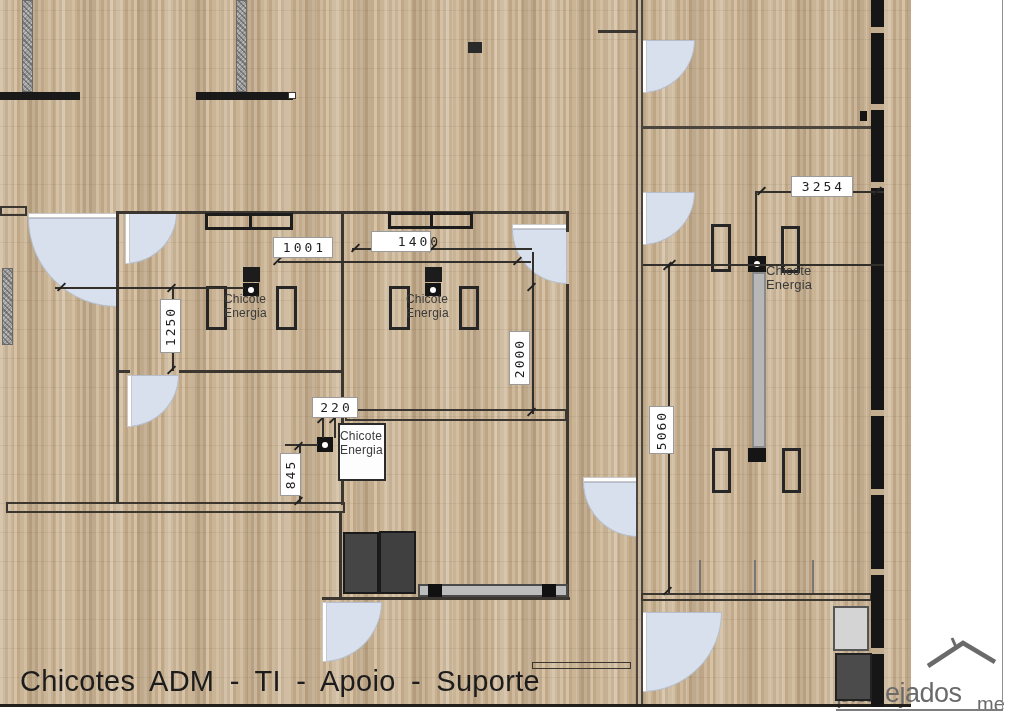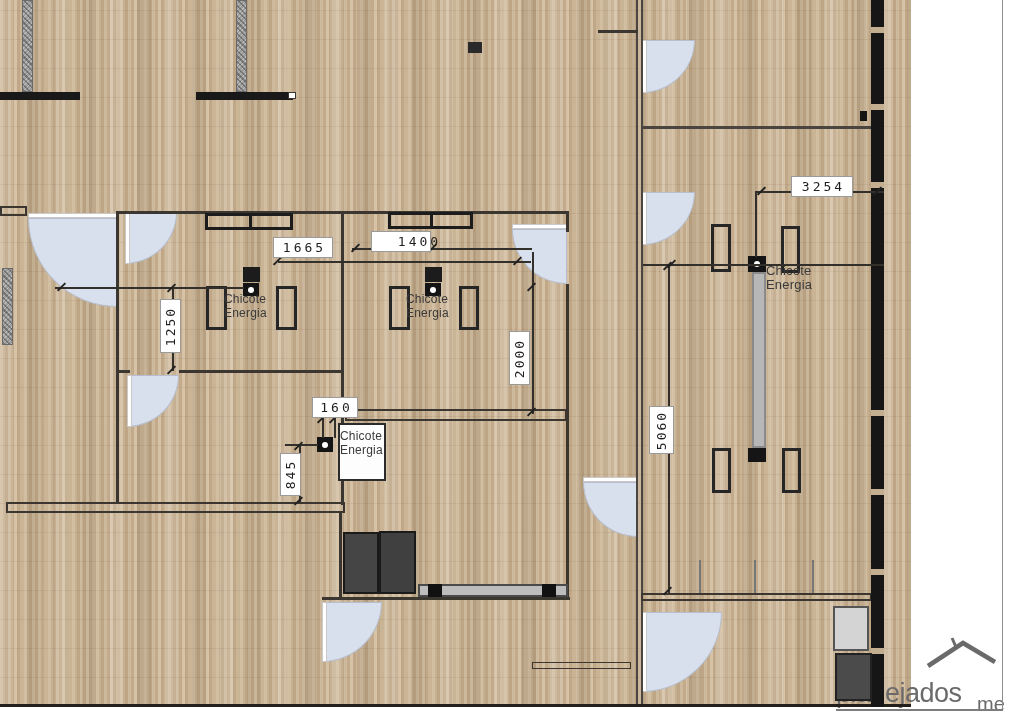--- a/index.html
+++ b/index.html
@@ -44,20 +44,21 @@
     font-size:29px; color:#1c1c1c; letter-spacing:0.3px; word-spacing:7px;
     white-space:nowrap;
   }
   .wm { left:828px; top:636px; width:180px; height:80px; }
 </style>
 </head>
 <body>
 
 <div id="plan">
   <div class="abs floor"></div>
+  <div class="abs title">Chicotes  ADM - TI - Apoio - Suporte</div>
   <svg class="abs wm" viewBox="0 0 180 80">
     <path d="M100,30 L135,7 L167,26" fill="none" stroke="#6a6a6a" stroke-width="4.5"></path>
     <path d="M128,11 L124,2" fill="none" stroke="#6a6a6a" stroke-width="3"></path>
     <text x="8" y="66" font-size="27" letter-spacing="-0.5" fill="#6a6a6a">planejados</text>
     <text x="149" y="75" font-size="20" fill="#6a6a6a">me</text>
   </svg>
 <div class="abs hatch" style="left: 22px; top: 0px; width: 11px; height: 92px;"></div>
     <div class="abs hatch" style="left: 236px; top: 0px; width: 11px; height: 92px;"></div>
     <div class="abs hatch" style="left: 2px; top: 268px; width: 11px; height: 77px;"></div>
     <div class="abs door" style="left: 28px; top: 218px; width: 89px; height: 89px; border-radius: 0px 0px 0px 100%;"></div>
@@ -176,30 +177,30 @@
     <div class="abs tick" style="left: 293px; top: 445px;"></div>
     <div class="abs tick" style="left: 293px; top: 500px;"></div>
     <div class="abs tick" style="left: 662px; top: 265px;"></div>
     <div class="abs tick" style="left: 662px; top: 590px;"></div>
     <div class="abs tick" style="left: 756px; top: 190px;"></div>
     <div class="abs tick" style="left: 872px; top: 190px;"></div>
     <div class="abs tick" style="left: 316px; top: 418px;"></div>
     <div class="abs tick" style="left: 328px; top: 418px;"></div>
     <div class="abs tick" style="left: 666px; top: 263px;"></div>
     <div class="abs dim" style="left: 273px; top: 237px; width: 60px; height: 21px;">
-      <span>1665</span>
+      <span>1001</span>
     </div>
     <div class="abs dim" style="left: 371px; top: 231px; width: 60px; height: 21px; padding-left: 34px;">
       <span>1400</span>
     </div>
     <div class="abs dim" style="left: 791px; top: 176px; width: 62px; height: 21px;">
       <span>3254</span>
     </div>
     <div class="abs dim" style="left: 312px; top: 397px; width: 46px; height: 21px;">
-      <span>160</span>
+      <span>220</span>
     </div>
     <div class="abs dim v" style="left: 160px; top: 299px; width: 21px; height: 54px;">
       <span>1250</span>
     </div>
     <div class="abs dim v" style="left: 509px; top: 331px; width: 21px; height: 54px;">
       <span>2000</span>
     </div>
     <div class="abs dim v" style="left: 280px; top: 453px; width: 21px; height: 43px;">
       <span>845</span>
     </div>

